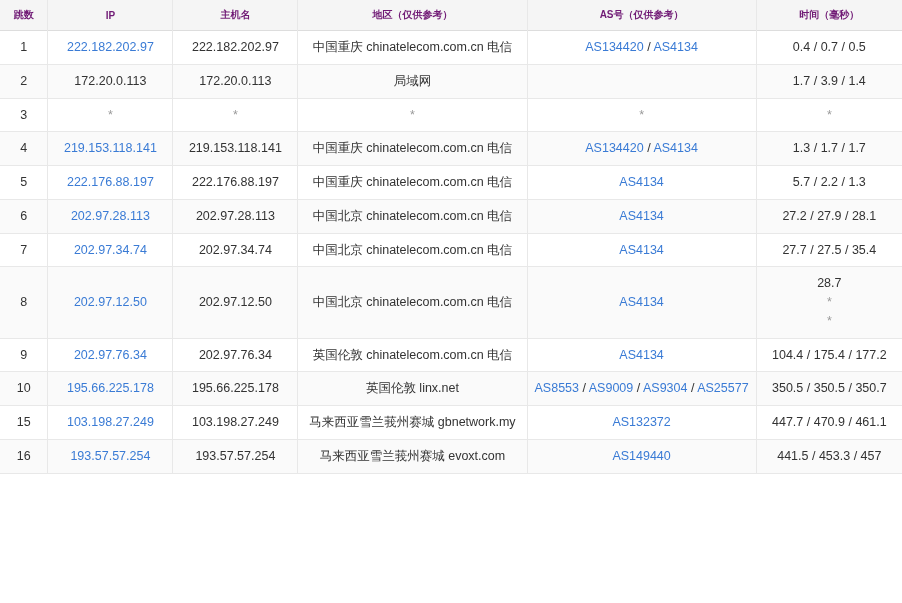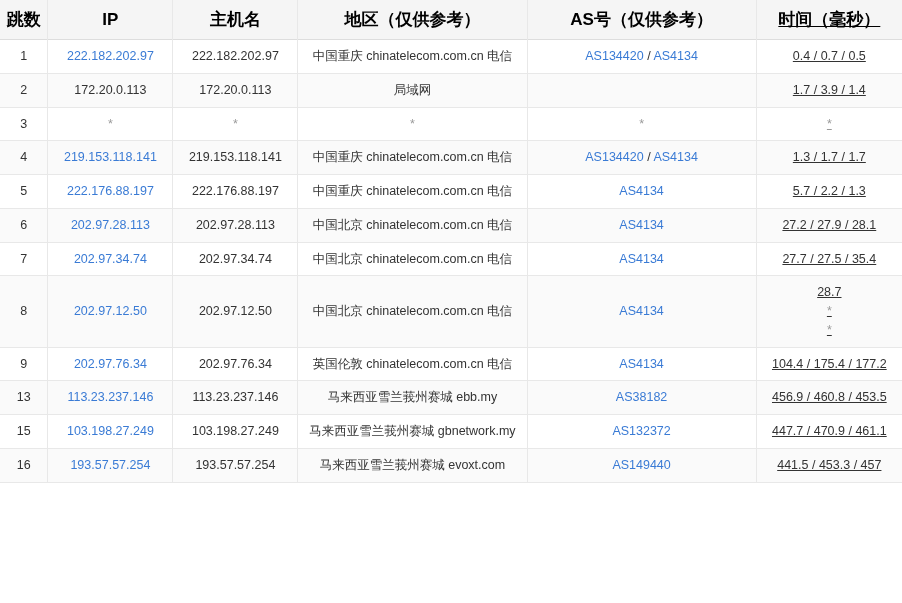--- a/index.html
+++ b/index.html
@@ -19,40 +19,40 @@
       table-layout: fixed;
     }
     thead tr {
       background: #f5f5f5;
       border-bottom: 1px solid #ddd;
     }
     thead th {
       padding: 8px 6px;
       text-align: center;
       font-weight: 600;
-      color: #000000;
+      color: #701a75;
       border-right: 1px solid #e8e8e8;
-      font-size: 17px;
+      font-size: 10px;
     }
-    thead th:last-child { border-right: none; text-decoration: underline; }
+    thead th:last-child { border-right: none; }
     tbody tr {
       border-bottom: 1px solid #e8e8e8;
     }
     tbody tr:nth-child(even) {
       background: #fafafa;
     }
     tbody td {
       padding: 7px 6px;
       text-align: center;
       vertical-align: middle;
       border-right: 1px solid #e8e8e8;
       font-size: 12.5px;
       line-height: 1.5;
     }
-    tbody td:last-child { border-right: none; text-decoration: underline; }
+    tbody td:last-child { border-right: none; }
     .col-hop { width: 46px; }
     .col-ip { width: 120px; }
     .col-host { width: 120px; }
     .col-region { width: 220px; }
     .col-as { width: 220px; }
     .col-time { width: 140px; }
     a {
       color: #3a7bd5;
       text-decoration: none;
     }
@@ -140,26 +140,26 @@
         </tr>
         <tr>
           <td>9</td>
           <td><a href="#">202.97.76.34</a></td>
           <td>202.97.76.34</td>
           <td>英国伦敦 chinatelecom.com.cn 电信</td>
           <td><a href="#">AS4134</a></td>
           <td>104.4 / 175.4 / 177.2</td>
         </tr>
         <tr>
-          <td>13</td>
-          <td><a href="#">113.23.237.146</a></td>
-          <td>113.23.237.146</td>
-          <td>马来西亚雪兰莪州赛城 ebb.my</td>
-          <td><a href="#">AS38182</a></td>
-          <td>456.9 / 460.8 / 453.5</td>
+          <td>10</td>
+          <td><a href="#">195.66.225.178</a></td>
+          <td>195.66.225.178</td>
+          <td>英国伦敦 linx.net</td>
+          <td><a href="#">AS8553</a> / <a href="#">AS9009</a> / <a href="#">AS9304</a> / <a href="#">AS25577</a></td>
+          <td>350.5 / 350.5 / 350.7</td>
         </tr>
         <tr>
           <td>15</td>
           <td><a href="#">103.198.27.249</a></td>
           <td>103.198.27.249</td>
           <td>马来西亚雪兰莪州赛城 gbnetwork.my</td>
           <td><a href="#">AS132372</a></td>
           <td>447.7 / 470.9 / 461.1</td>
         </tr>
         <tr>

